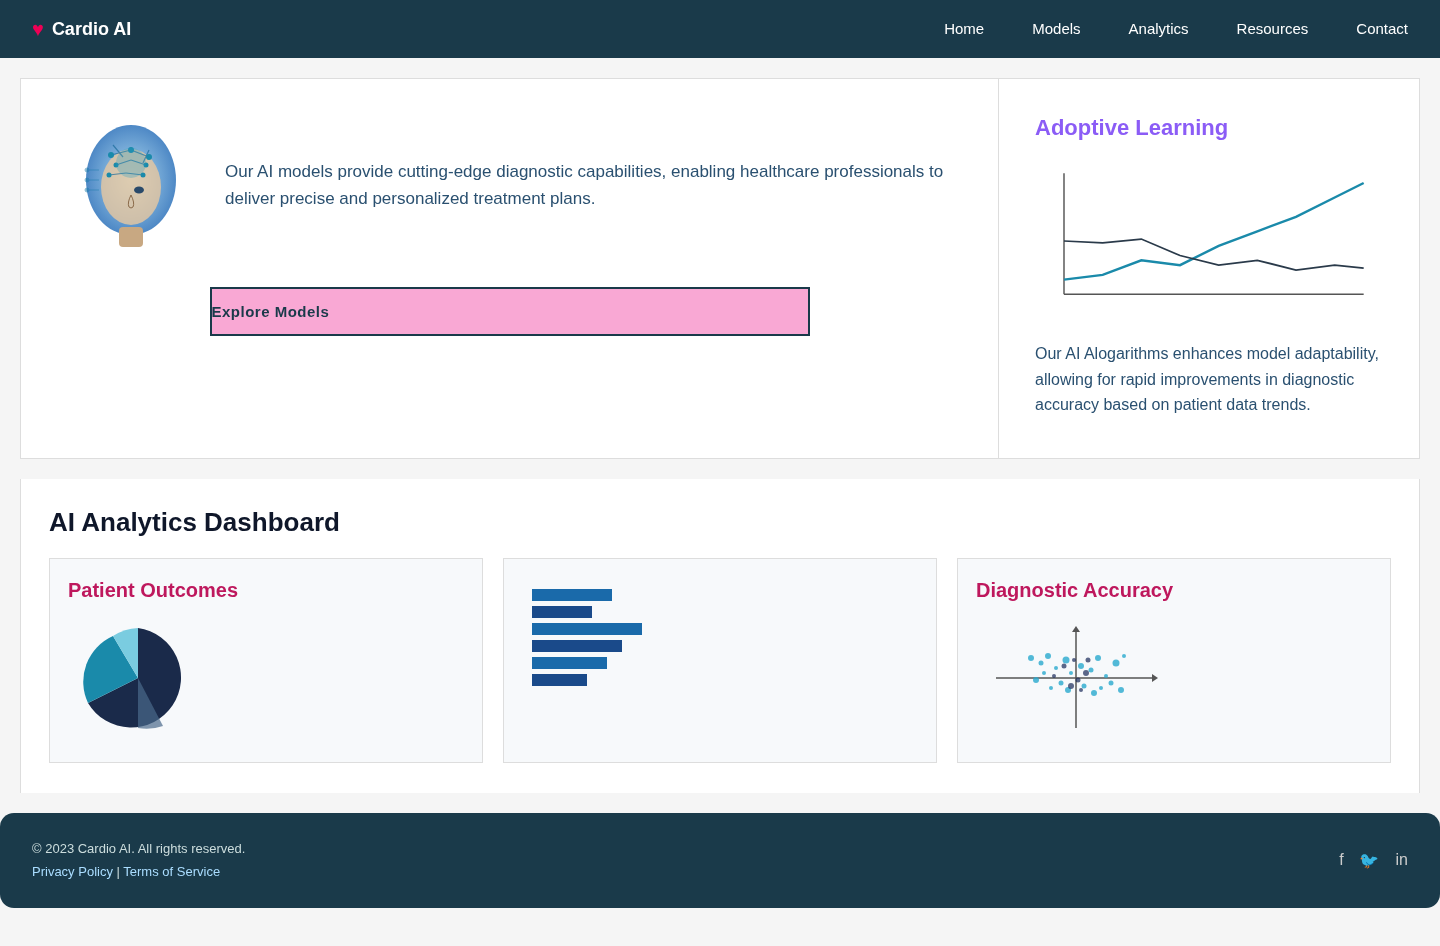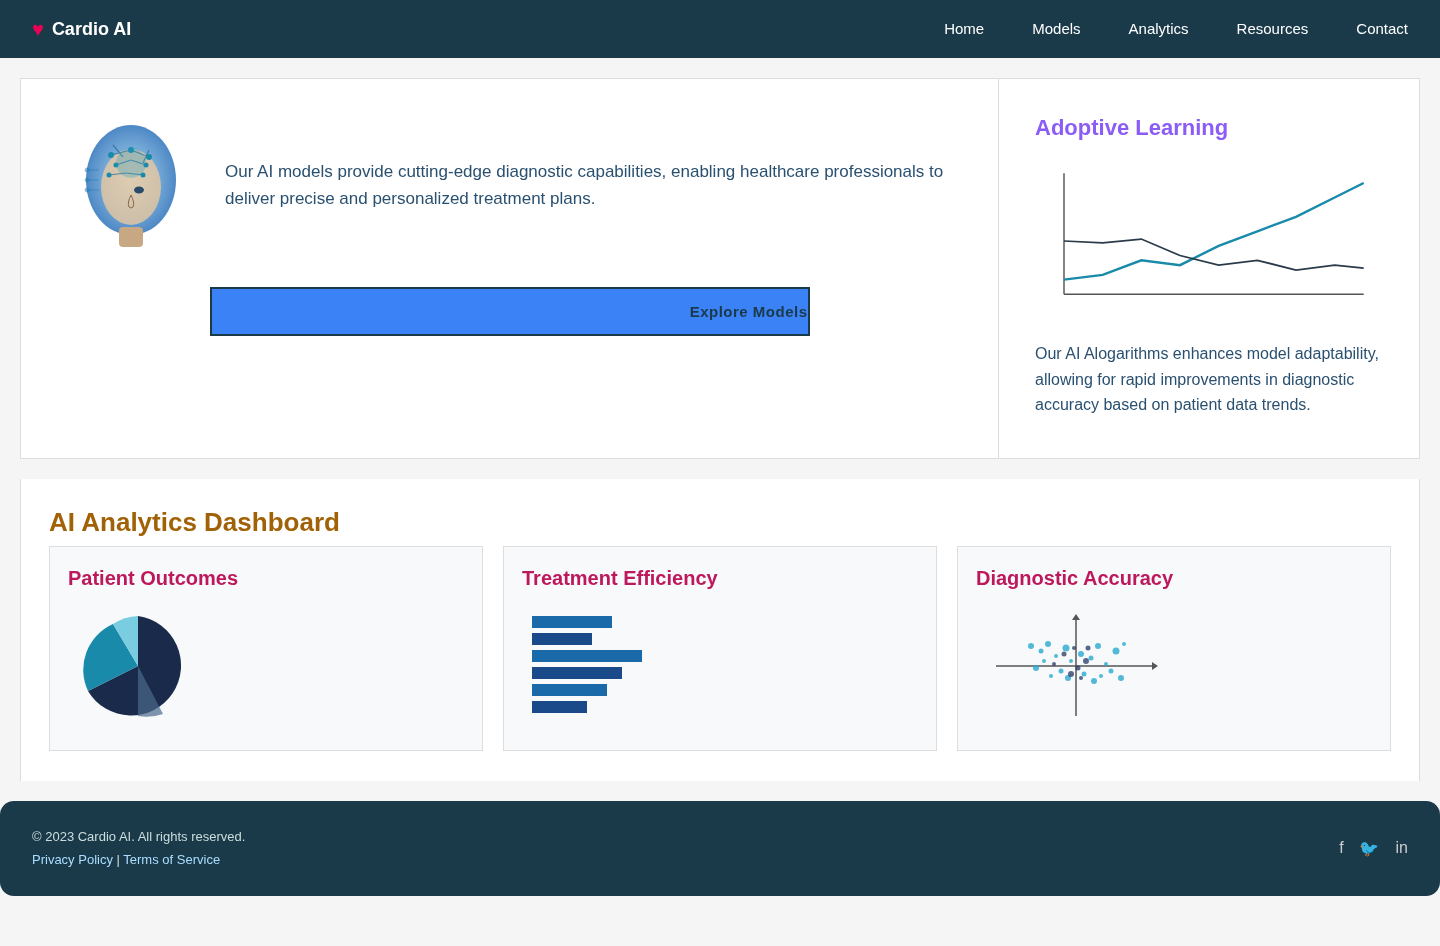--- a/index.html
+++ b/index.html
@@ -75,25 +75,25 @@
       color: #2a5070;
       line-height: 1.6;
     }
     .explore-btn {
       display: block;
       width: 100%;
       max-width: 600px;
       margin: 0 auto;
       padding: 14px 0;
       border: 2px solid #1a3a4a;
-      background: #3b82f6;
+      background: #f9a8d4;
       color: #1a3a4a;
       font-size: 15px;
       font-weight: 700;
-      text-align: right;
+      text-align: left;
       cursor: pointer;
       letter-spacing: 0.5px;
     }
 
     
     .right-panel {
       width: 420px;
       flex-shrink: 0;
       padding: 36px 36px 40px 36px;
     }
@@ -118,23 +118,23 @@
     .dashboard-section {
       margin: 20px 20px 0 20px;
       padding: 28px 0 10px 0;
       background: #fff;
       border-left: 1px solid #ddd;
       border-right: 1px solid #ddd;
     }
     .dashboard-title {
       font-size: 26px;
       font-weight: 800;
-      color: #a16207;
+      color: #0f172a;
       padding: 0 28px;
-      margin-bottom: 8px;
+      margin-bottom: 20px;
     }
     .dashboard-cards {
       display: flex;
       gap: 0;
       padding: 0 28px 20px 28px;
       gap: 20px;
     }
     .dashboard-card {
       flex: 1;
       background: #f7f9fb;
@@ -295,21 +295,20 @@
           <path d="M70,60 L20,85 A50,50 0 0,1 45,18 Z" fill="#1a8aaa"></path>
 
           <path d="M70,60 L45,18 A50,50 0 0,1 70,10 Z" fill="#7acce0"></path>
 
           <path d="M70,60 L95,108 A50,50 0 0,1 70,110 Z" fill="#4a6a8a" opacity="0.7"></path>
         </svg>
       </div>
     </div>
 
     <div class="dashboard-card">
-      <div class="card-title">Treatment Efficiency</div>
       <div class="card-chart">
         <svg width="200" height="120" viewBox="0 0 200 120" xmlns="http://www.w3.org/2000/svg">
 
           <rect x="10" y="10" width="80" height="12" fill="#1a6aaa"></rect>
 
           <rect x="10" y="27" width="60" height="12" fill="#1a4a8a"></rect>
 
           <rect x="10" y="44" width="110" height="12" fill="#1a6aaa"></rect>
 
           <rect x="10" y="61" width="90" height="12" fill="#1a4a8a"></rect>

